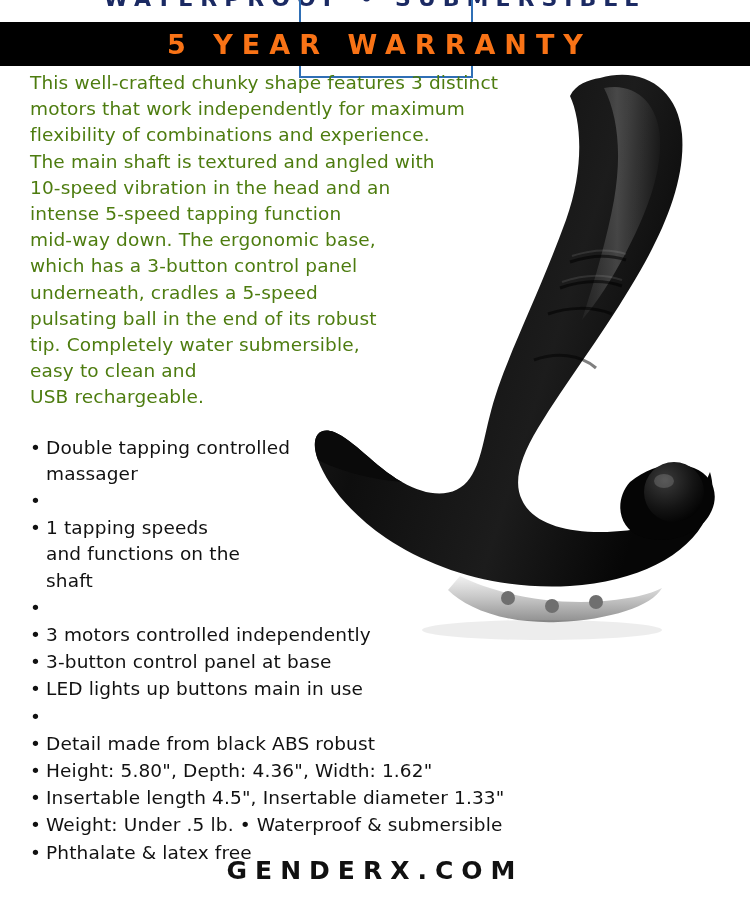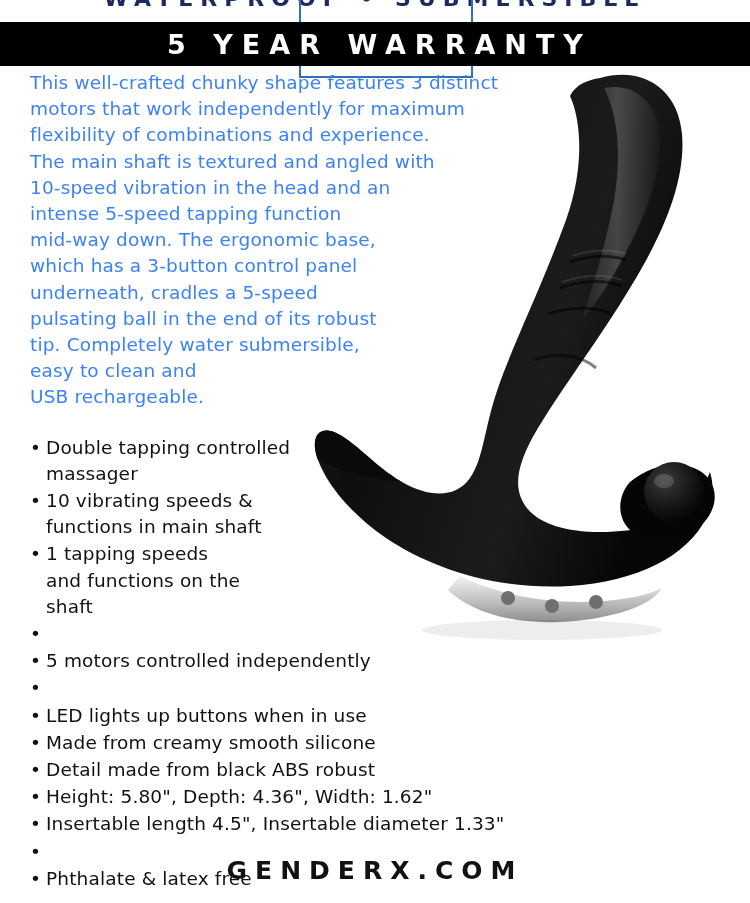--- a/index.html
+++ b/index.html
@@ -49,21 +49,21 @@
   }
 
   
   .warranty-bar {
     position: absolute;
     top: 22px;
     left: 0;
     width: 750px;
     height: 44px;
     background: #000000;
-    color: #ffffff;
+    color: #f97316;
     display: flex;
     align-items: center;
     justify-content: center;
   }
   .warranty-text {
     font-size: 27px;
     letter-spacing: 9px;
     font-weight: bold;
     white-space: nowrap;
     padding-left: 9px;
@@ -74,21 +74,21 @@
     position: absolute;
     top: 70px;
     left: 30px;
     width: 700px;
     height: 760px;
   }
   .paragraph {
     width: 540px;
     font-size: 18.5px;
     line-height: 26.2px;
-    color: #3b82f6;
+    color: #4d7c0f;
     letter-spacing: 0.15px;
     white-space: pre-line;
     position: relative;
     z-index: 3;
   }
 
   .bullets {
     margin-top: 24px;
     width: 560px;
     position: relative;
@@ -253,61 +253,60 @@
 USB rechargeable.</div>
 
   <div class="bullets">
     <div class="bullet">
       <span class="dot">•</span>
       <span class="btext">Double tapping controlled
    massager</span>
     </div>
     <div class="bullet">
       <span class="dot">•</span>
-      <span class="btext">10 vibrating speeds &amp;
-   functions in main shaft</span>
     </div>
     <div class="bullet">
       <span class="dot">•</span>
       <span class="btext">1 tapping speeds
    and functions on the
    shaft</span>
     </div>
     <div class="bullet">
       <span class="dot">•</span>
     </div>
     <div class="bullet wide">
       <span class="dot">•</span>
-      <span class="btext">5 motors controlled independently</span>
-    </div>
-    <div class="bullet wide">
-      <span class="dot">•</span>
-    </div>
-    <div class="bullet wide">
-      <span class="dot">•</span>
-      <span class="btext">LED lights up buttons when in use</span>
-    </div>
-    <div class="bullet wide">
-      <span class="dot">•</span>
-      <span class="btext">Made from creamy smooth silicone</span>
+      <span class="btext">3 motors controlled independently</span>
+    </div>
+    <div class="bullet wide">
+      <span class="dot">•</span>
+      <span class="btext">3-button control panel at base</span>
+    </div>
+    <div class="bullet wide">
+      <span class="dot">•</span>
+      <span class="btext">LED lights up buttons main in use</span>
+    </div>
+    <div class="bullet wide">
+      <span class="dot">•</span>
     </div>
     <div class="bullet wide">
       <span class="dot">•</span>
       <span class="btext">Detail made from black ABS robust</span>
     </div>
     <div class="bullet wide">
       <span class="dot">•</span>
       <span class="btext">Height: 5.80", Depth: 4.36", Width: 1.62"</span>
     </div>
     <div class="bullet wide">
       <span class="dot">•</span>
       <span class="btext">Insertable length 4.5", Insertable diameter 1.33"</span>
     </div>
     <div class="bullet wide">
       <span class="dot">•</span>
+      <span class="btext">Weight: Under .5 lb. • Waterproof &amp; submersible</span>
     </div>
     <div class="bullet wide">
       <span class="dot">•</span>
       <span class="btext">Phthalate &amp; latex free</span>
     </div>
 
   </div>
 </div>
 
 <div class="footer">GENDERX.COM</div>

